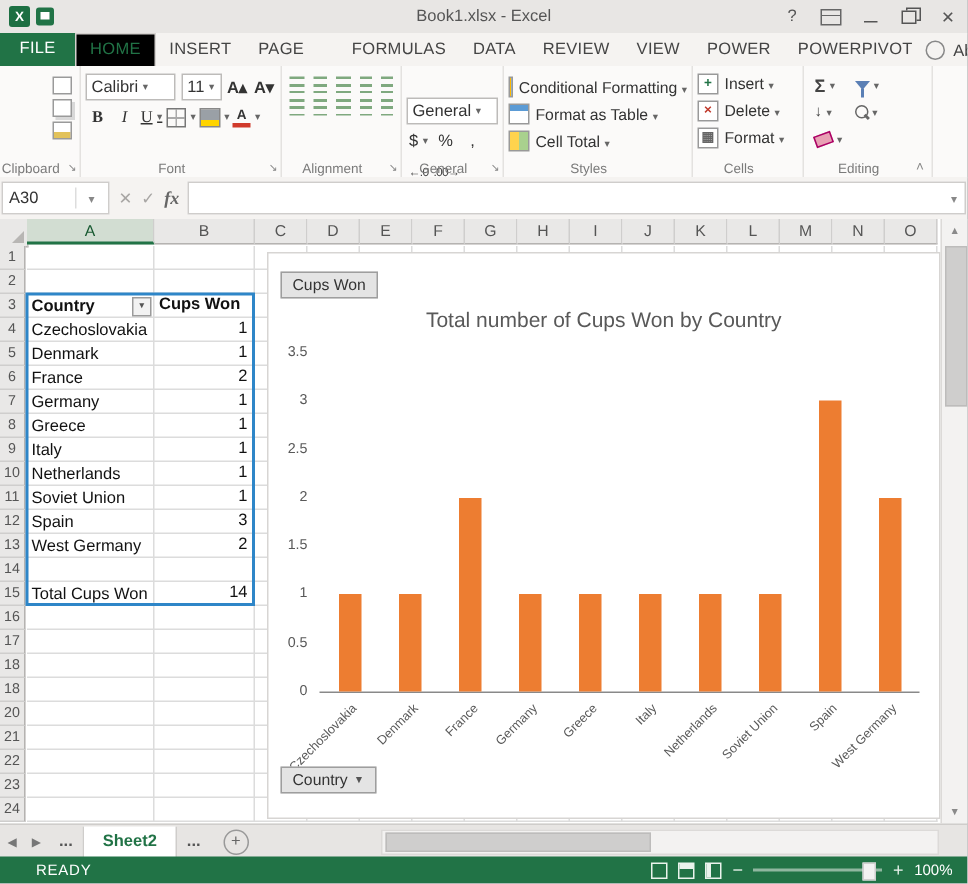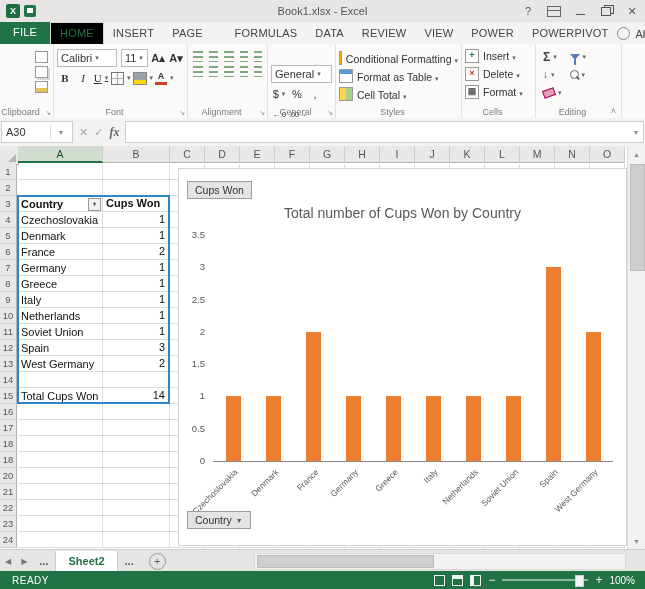--- a/index.html
+++ b/index.html
@@ -162,21 +162,21 @@
   .tabbar{position:absolute;left:0;top:549px;width:645px;height:22px;background:#e7e5e3;border-top:1px solid #cfcdcb;display:flex;align-items:center;}
   .tb-nav{color:#777;font-size:8px;padding:0 5px;}
   .tb-ell{color:#555;font-weight:bold;padding:0 7px;}
   .stab{background:#fff;color:#217346;font-weight:bold;padding:0 12px;height:21px;line-height:21px;border-left:1px solid #cfcdcb;border-right:1px solid #cfcdcb;}
   .tb-add{width:15px;height:15px;border:1px solid #999;border-radius:50%;color:#666;display:flex;align-items:center;justify-content:center;font-size:11px;margin-left:8px;}
   .hscroll{position:absolute;right:19px;top:3px;width:370px;height:15px;background:#f3f2f1;border:1px solid #dcdad8;}
   .hs-thumb{position:absolute;left:2px;top:1px;width:175px;height:11px;background:#cfcecd;border:1px solid #bdbcbb;}
 
   
   .statusbar{position:absolute;left:0;top:571px;width:645px;height:18px;background:#217346;color:#fff;display:flex;align-items:center;}
-  .st-ready{font-size:10px;letter-spacing:.5px;padding-left:12px;}
+  .st-ready{font-size:10px;letter-spacing:.5px;padding-left:24px;}
   .st-right{margin-left:auto;display:flex;align-items:center;gap:7px;padding-right:10px;}
   .vicon{width:11px;height:11px;border:1px solid #eaf3ec;box-sizing:border-box;}
   .vicon.v2{background:linear-gradient(#eaf3ec 3px,transparent 3px);}
   .vicon.v3{background:linear-gradient(90deg,#eaf3ec 3px,transparent 3px);}
   .zoomsign{font-size:12px;color:#eaf3ec;}
   .ztrack{width:86px;height:2px;background:#8fb7a0;position:relative;}
   .zthumb{position:absolute;right:4px;top:-4px;width:7px;height:10px;background:#f2f2f2;border:1px solid #cfcfcf;}
   .zpct{font-size:10px;color:#fff;}
 </style>
 </head>

